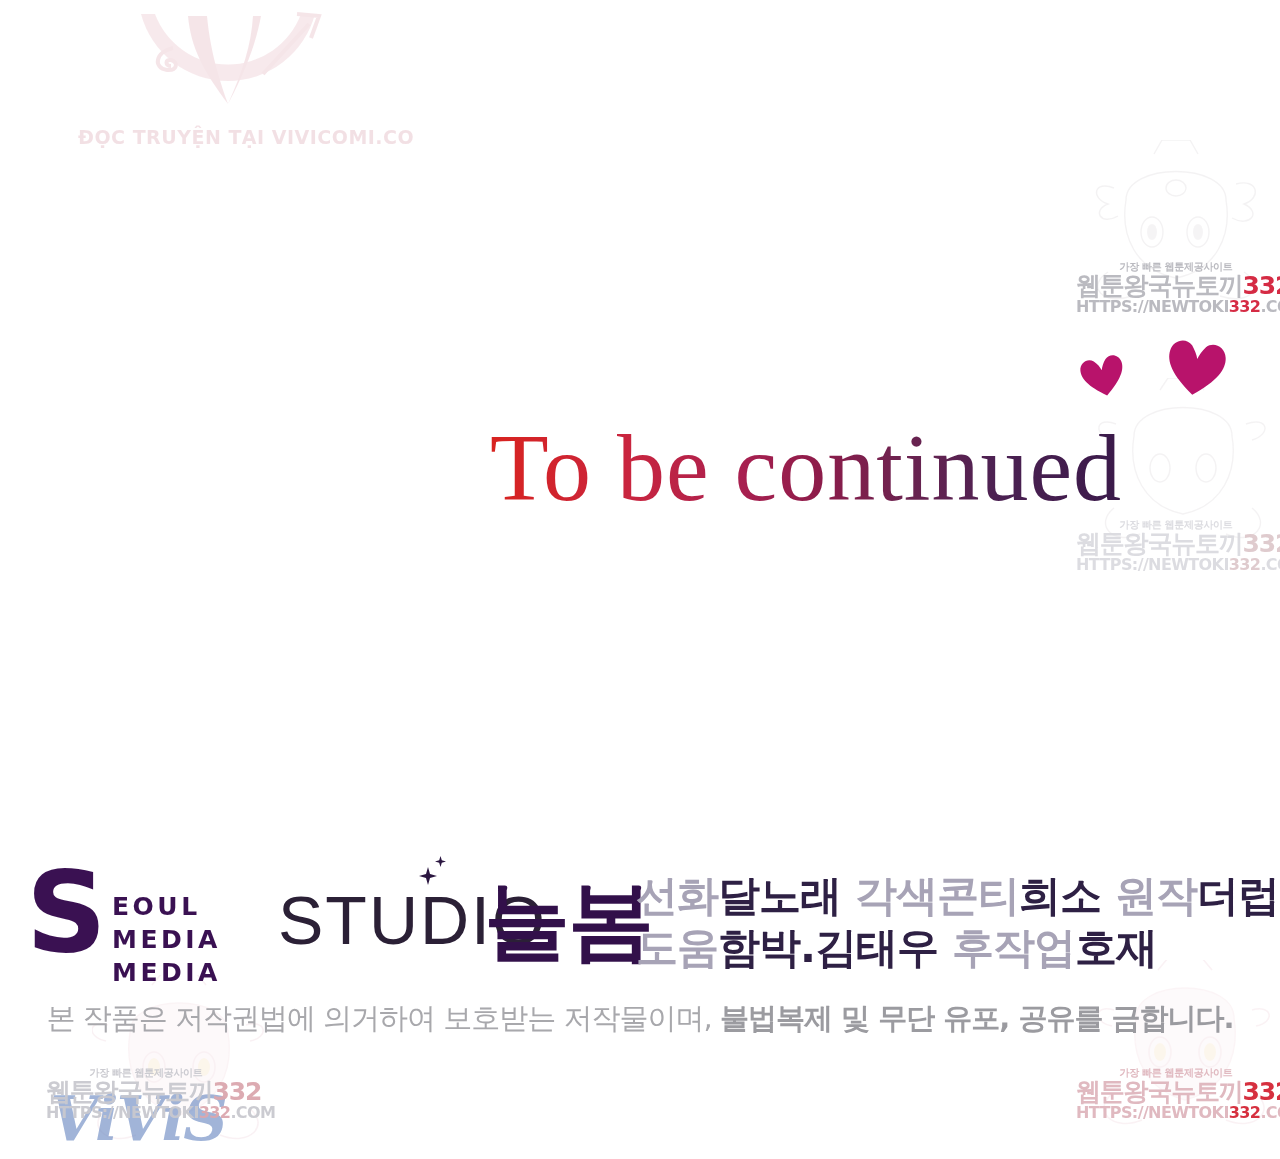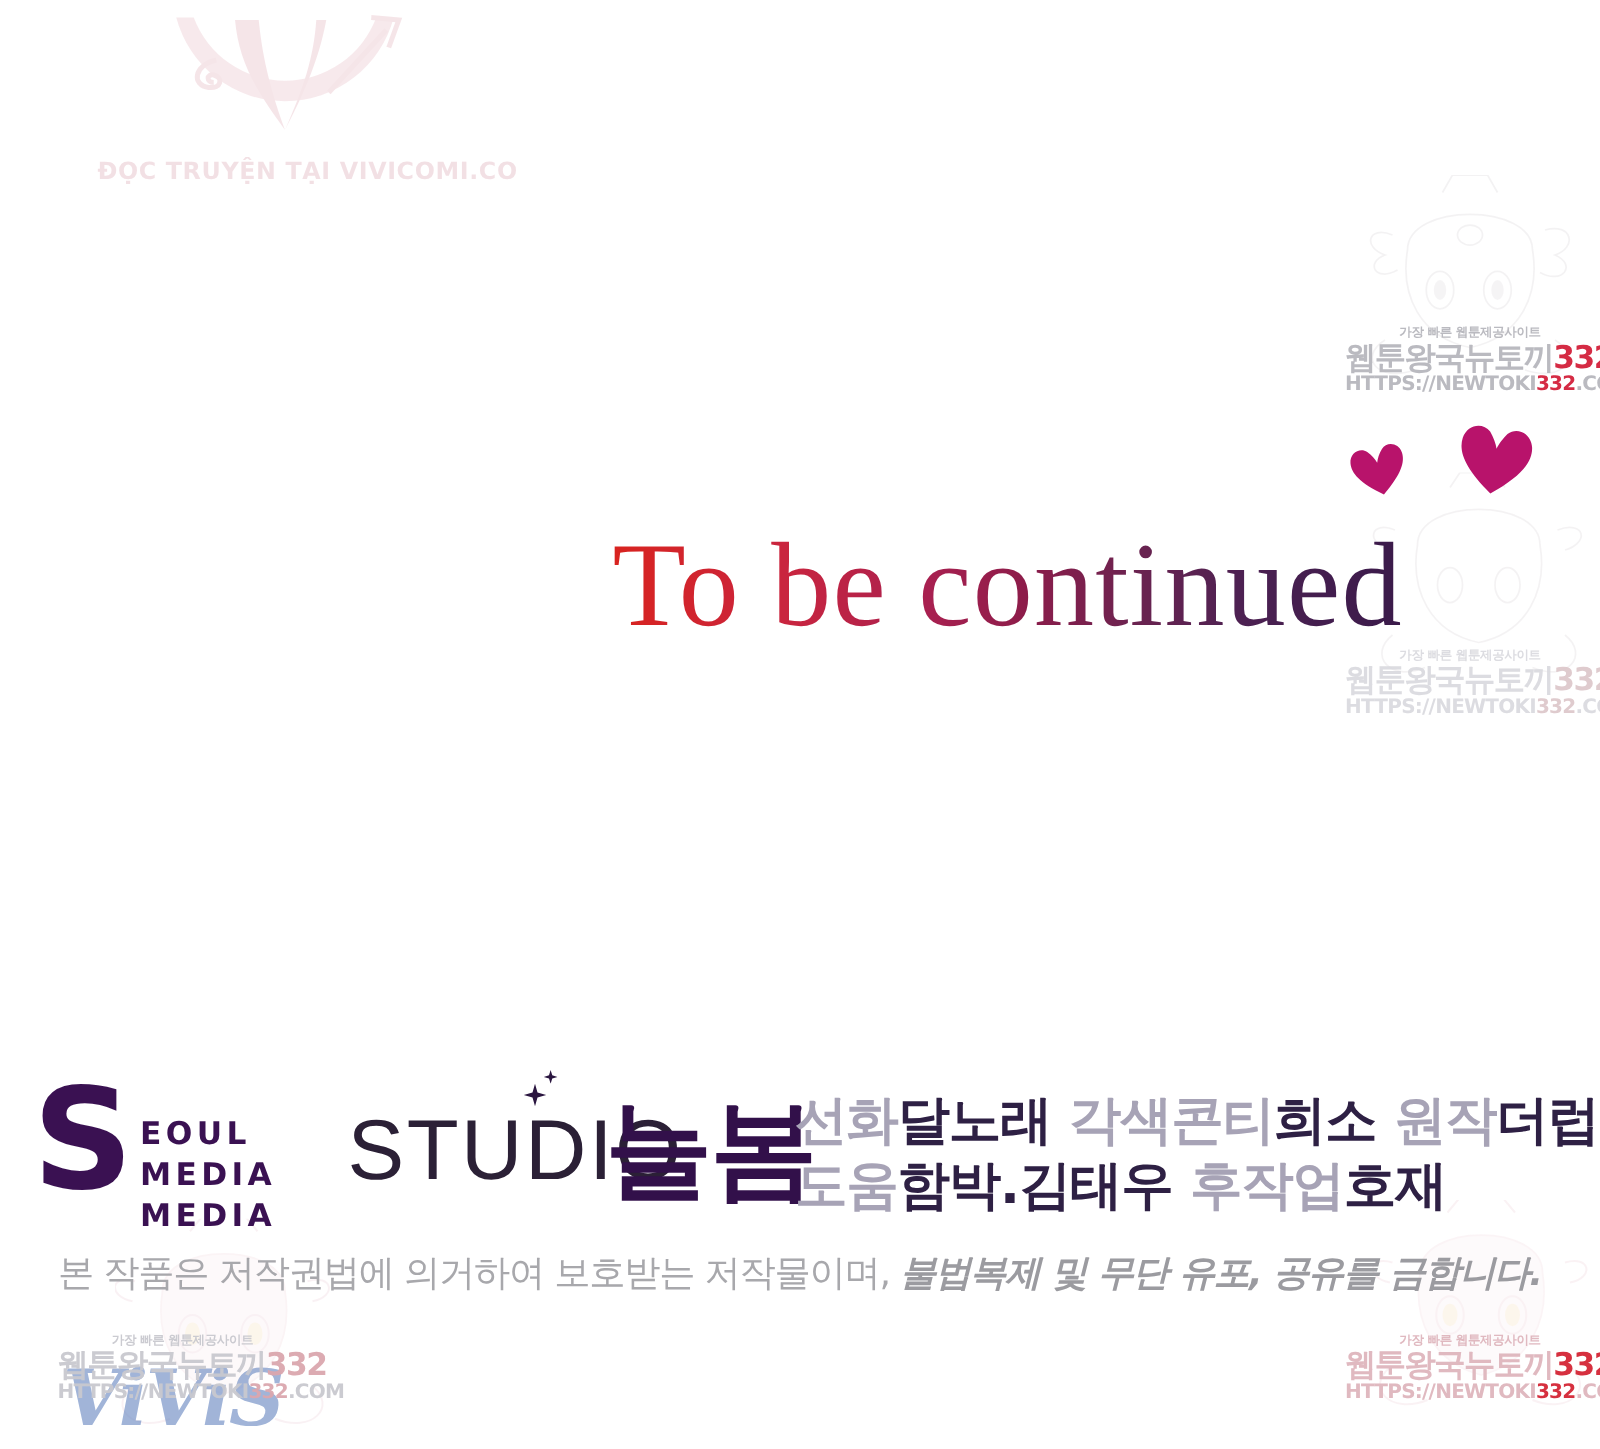--- a/index.html
+++ b/index.html
@@ -254,21 +254,21 @@
     top: 999px;
     width: 1280px;
     text-align: center;
     font-family: "DejaVu Sans", sans-serif;
     font-size: 29px;
     letter-spacing: -1px;
     color: #a8a8ac;
     white-space: nowrap;
   }
   #copyright-notice .cr-normal { font-weight: normal; }
-  #copyright-notice .cr-bold { font-weight: bold; color: #9b9ba0; font-style: italic; }
+  #copyright-notice .cr-bold { font-weight: bold; color: #9b9ba0; }
 </style>
 </head>
 <body>
 
 <div id="page">
 
   <div id="vivi-watermark">
     <svg id="vivi-logo-shape" viewBox="0 0 190 110">
       <path d="M8 6 A90 90 0 0 0 182 6 L168 6 A78 78 0 0 1 22 6 Z" fill="#e6b9c2"></path>
       <path d="M55 8 C58 40 70 62 95 96 C80 55 76 28 74 8 Z" fill="#e0aab6"></path>

